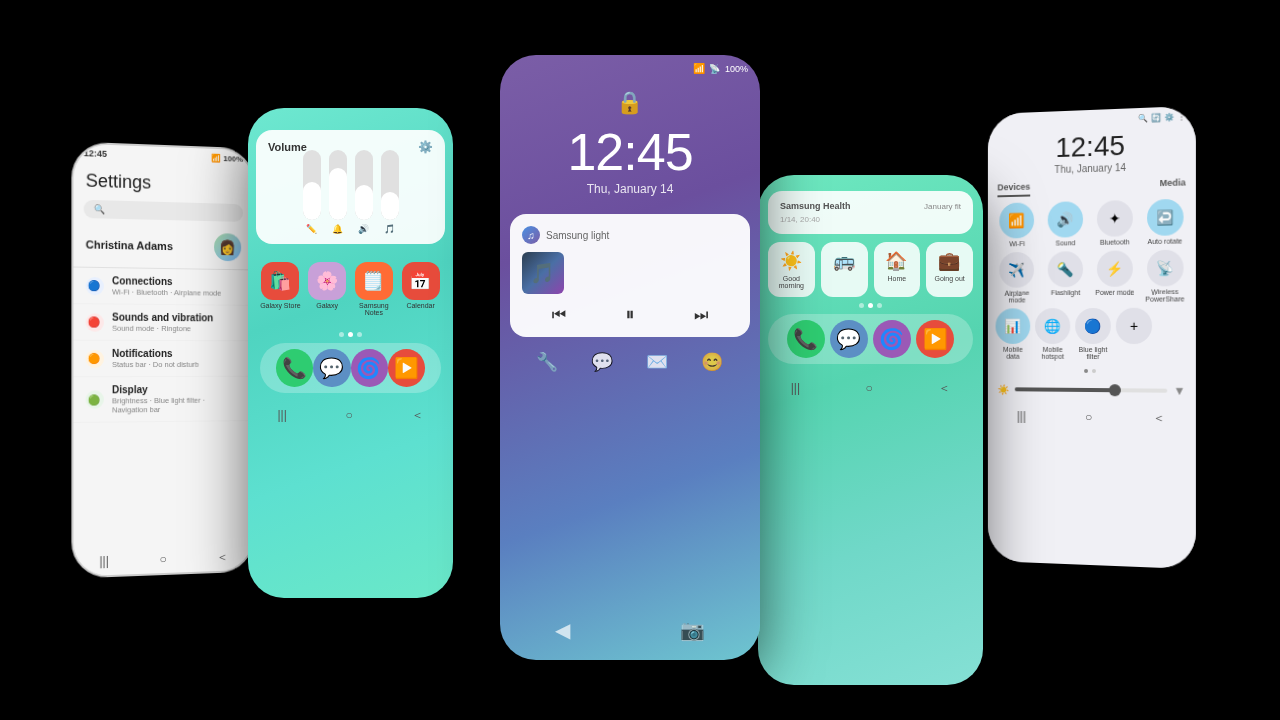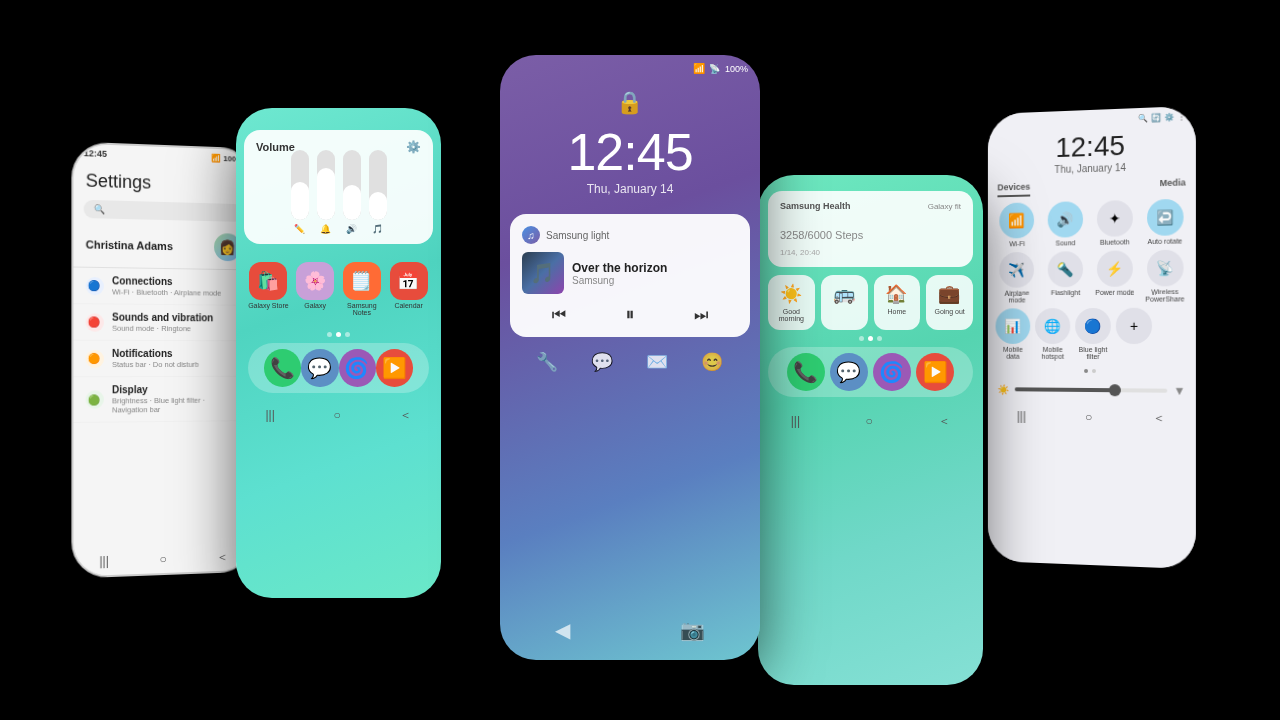--- a/index.html
+++ b/index.html
@@ -127,21 +127,21 @@
       justify-content: space-around;
       align-items: center;
       background: rgba(245,245,245,0.9);
     }
     .nav-btn { font-size: 12px; color: #555; }
 
     
     .phone-volume {
       width: 205px;
       height: 490px;
-      left: 236px;
+      left: 248px;
       top: 108px;
       background: linear-gradient(160deg, #6ee8d0 0%, #4fd4c0 40%, #5de0d0 70%, #6ae8c8 100%);
       z-index: 2;
     }
 
     .volume-card {
       background: rgba(255,255,255,0.92);
       border-radius: 16px;
       margin: 8px;
       padding: 10px 12px;
@@ -654,24 +654,20 @@
 
     <div class="music-card">
       <div class="music-header">
         <div class="samsung-music-icon">♫</div>
         <span class="samsung-music-label">Samsung light</span>
       </div>
       <div class="music-body">
         <div class="album-art">
           <span>🎵</span>
         </div>
-        <div class="song-info">
-          <div class="song-title">Over the horizon</div>
-          <div class="song-artist">Samsung</div>
-        </div>
       </div>
       <div class="music-controls">
         <span class="ctrl-btn">⏮</span>
         <span class="ctrl-btn play">⏸</span>
         <span class="ctrl-btn">⏭</span>
       </div>
     </div>
 
     <div class="lock-quick-icons">
       <span class="quick-icon">🔧</span>
@@ -686,24 +682,21 @@
     </div>
   </div>
 </div>
 
 <div class="phone phone-health">
   <div class="phone-screen">
     <div style="height:8px;"></div>
     <div class="health-card">
       <div class="health-header">
         <span class="health-title">Samsung Health</span>
-        <span class="health-badge">Galaxy fit</span>
-      </div>
-      <div class="health-steps">
-        <span>3258</span><span>/6000 Steps</span>
+        <span class="health-badge">January fit</span>
       </div>
       <div class="health-date">1/14, 20:40</div>
     </div>
 
     <div class="shortcut-grid">
       <div class="shortcut-btn">
         <span class="shortcut-icon">☀️</span>
         <span class="shortcut-label">Good<br>morning</span>
       </div>
       <div class="shortcut-btn">

